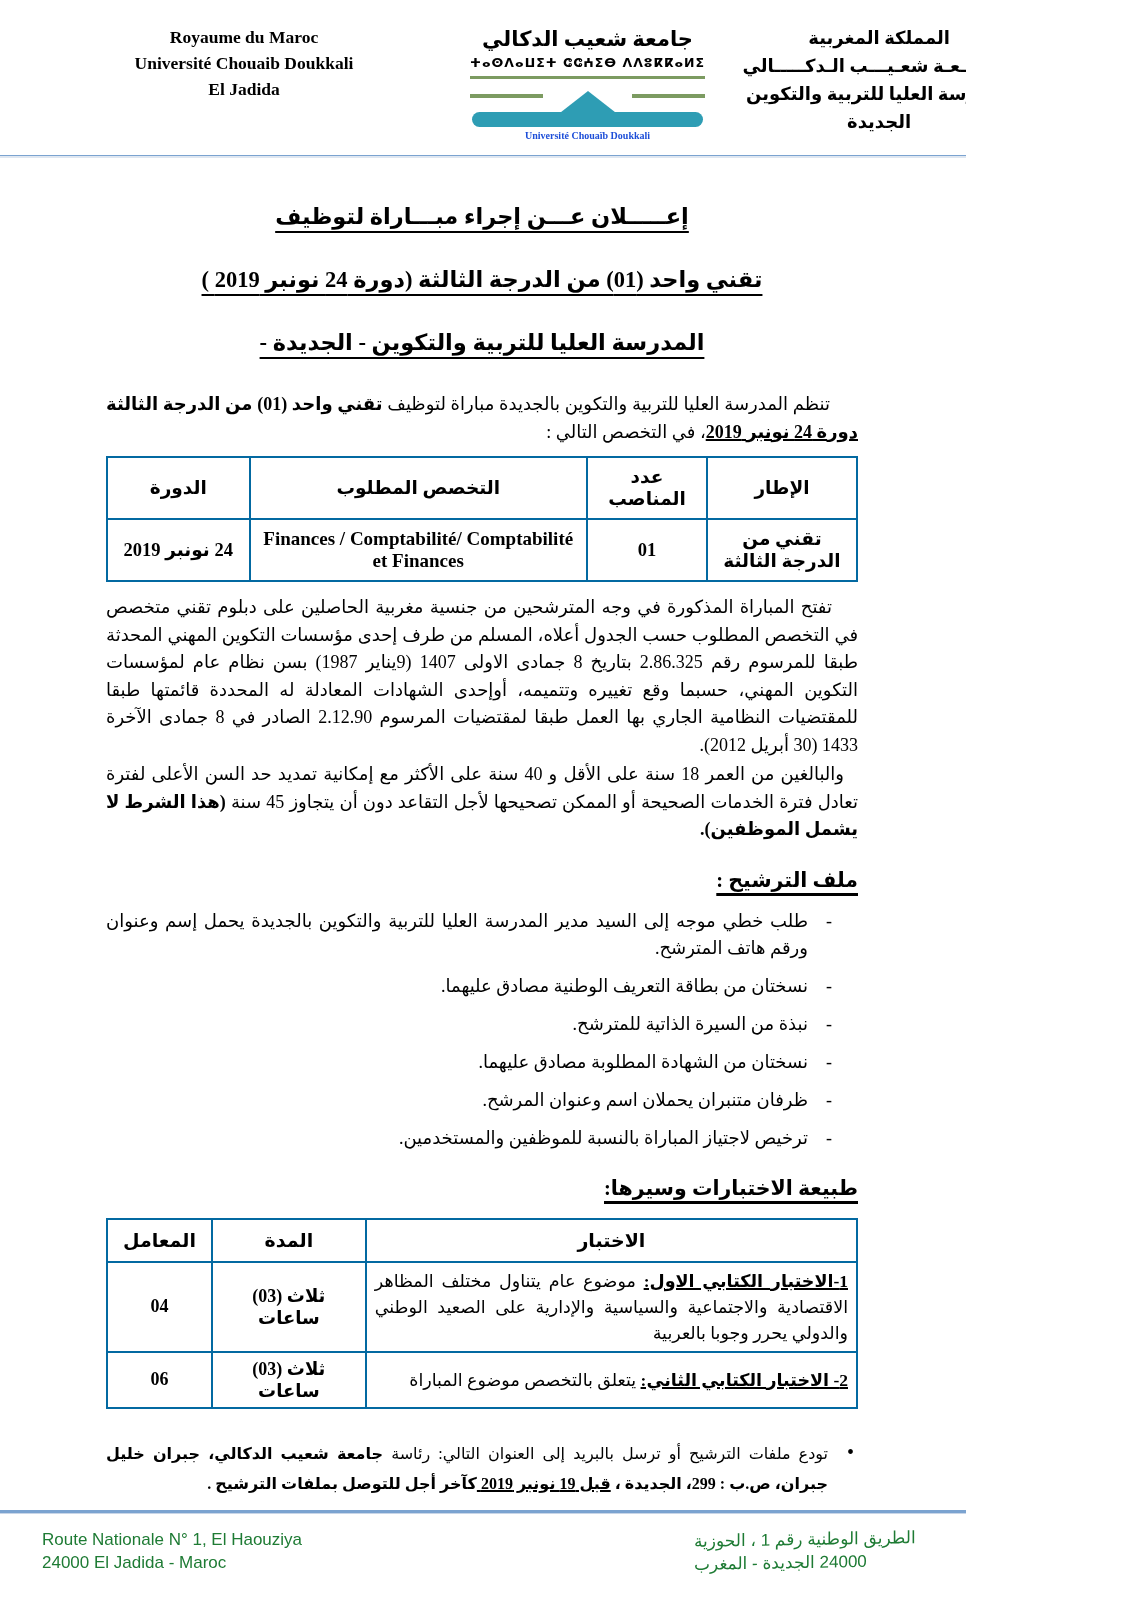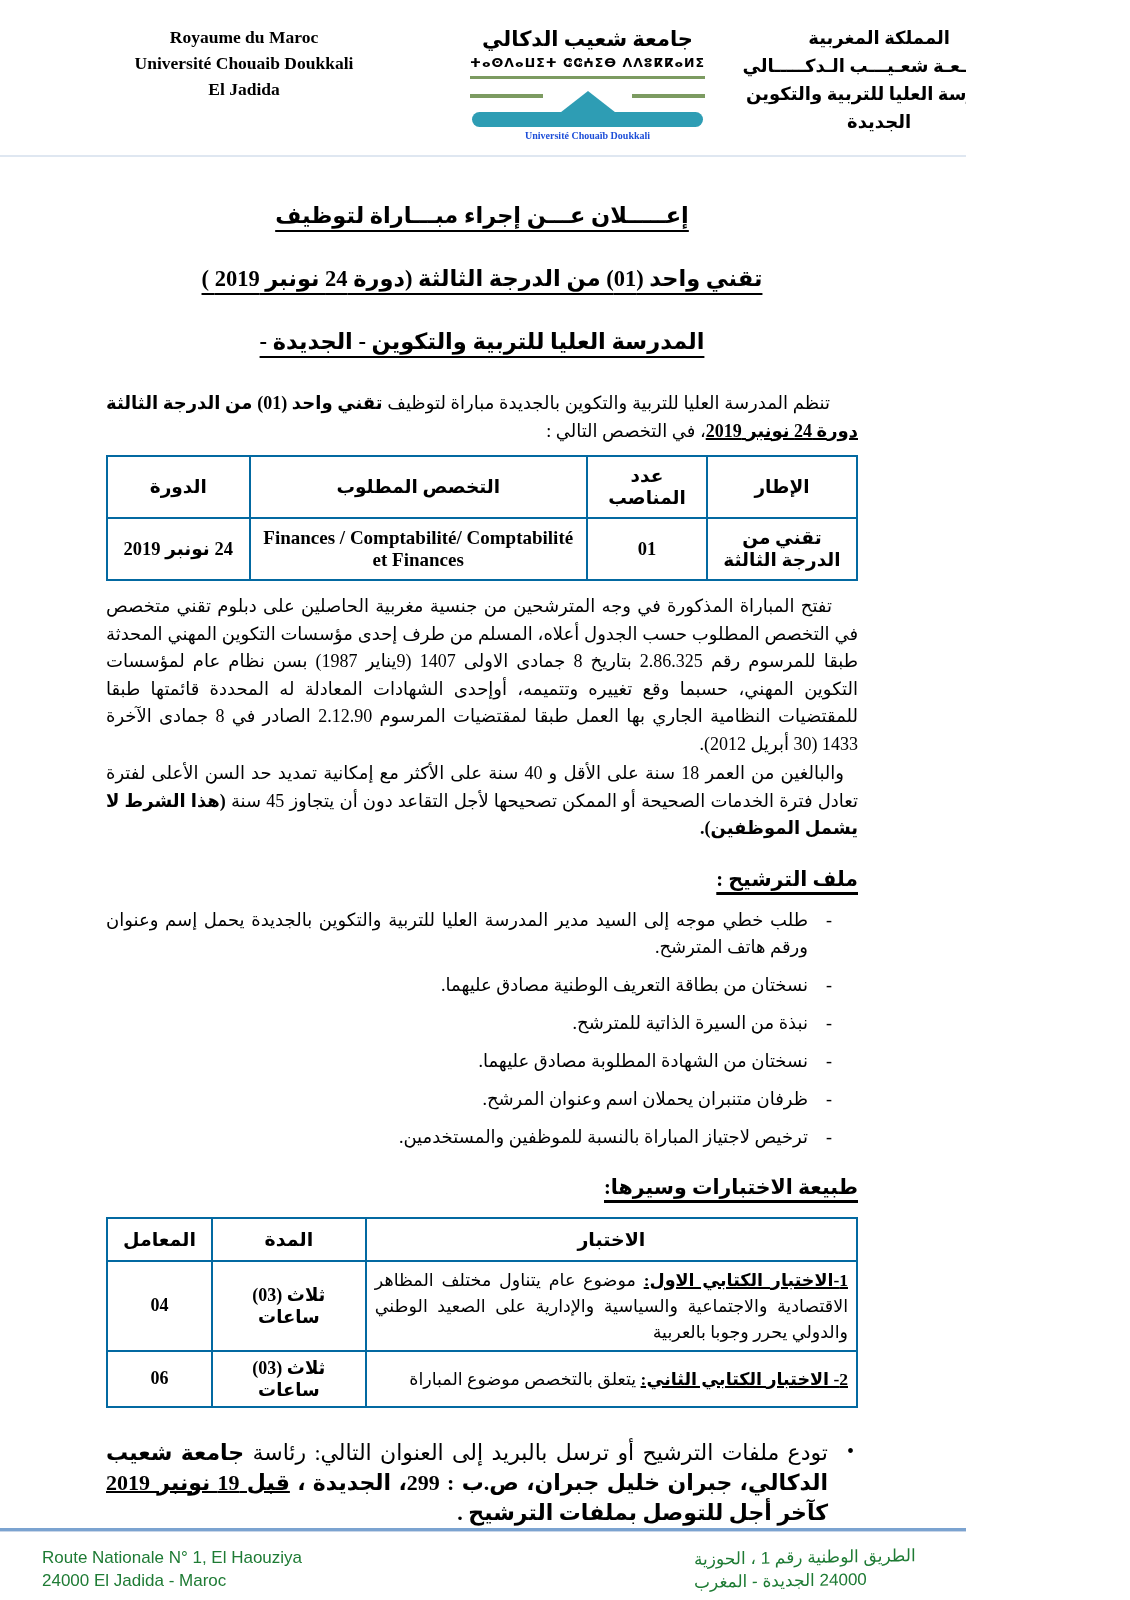--- a/index.html
+++ b/index.html
@@ -115,21 +115,21 @@
   .t2 .col-exam     { width: 65.5%; }
   .t2 .col-duration { width: 20.5%; }
   .t2 .col-coef     { width: 14%; }
   .t2 td { font-size: 17.5px; padding: 5px 8px; }
   .t2 td.exam-cell { text-align: justify; line-height: 26px; }
   .t2 td.center { text-align: center; font-weight: bold; font-size: 18px; }
   .exam-label { font-weight: bold; text-decoration: underline; text-decoration-thickness: 2px; }
 
   .submission {
     margin-top: 30px; position: relative; padding-right: 30px;
-    font-size: 22px; line-height: 30px; text-align: justify;
+    font-size: 16px; line-height: 30px; text-align: justify;
   }
   .submission::before { content: "•"; position: absolute; right: 4px; top: -2px; font-size: 20px; }
 
   
   footer { margin-top: auto; }
   .footer-rule { height: 4px; background: #7BA3D0; border-bottom: 1px solid #c9d6e8; }
   .footer-row {
     display: flex; justify-content: space-between;
     padding: 14px 50px 0 42px; margin-bottom: 26px;
     font-family: "Liberation Sans", "DejaVu Sans", sans-serif;

